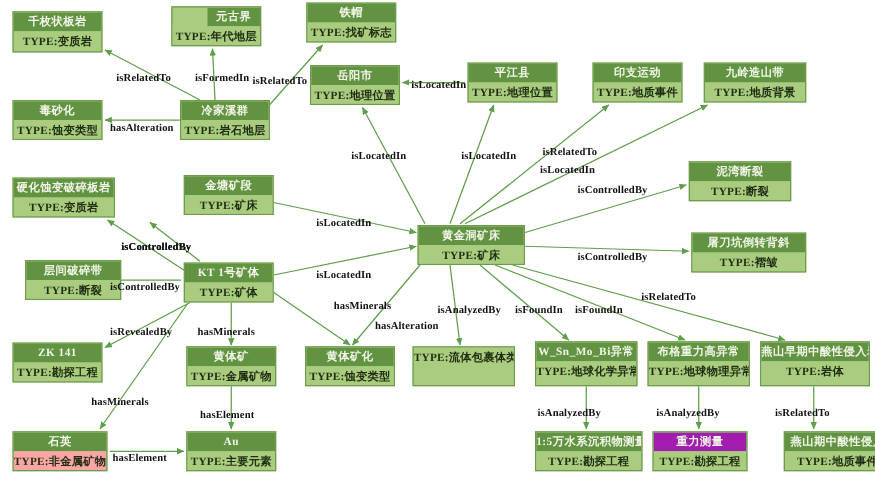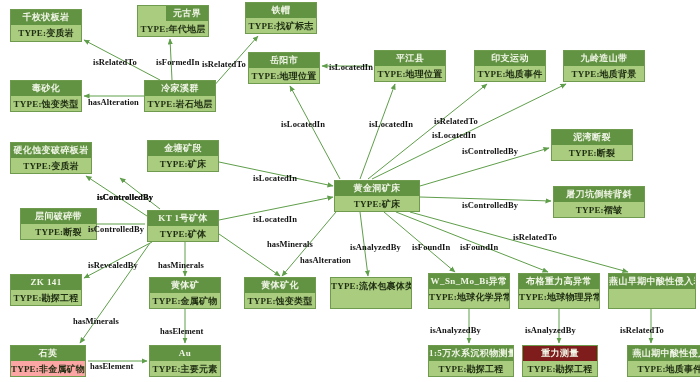--- a/index.html
+++ b/index.html
@@ -180,35 +180,36 @@
       <div class="node" style="left: 428px; top: 273px; width: 82px; height: 36px; border-color: rgb(110, 155, 78);">
         <div class="hdr" style="background: rgb(98, 147, 67); color: rgb(240, 245, 230);">W_Sn_Mo_Bi异常</div>
         <div class="body" style="background: rgb(169, 204, 127); color: rgb(31, 45, 18);">TYPE:地球化学异常</div>
       </div>
       <div class="node" style="left: 518px; top: 273px; width: 82px; height: 36px; border-color: rgb(110, 155, 78);">
         <div class="hdr" style="background: rgb(98, 147, 67); color: rgb(240, 245, 230);">布格重力高异常</div>
         <div class="body" style="background: rgb(169, 204, 127); color: rgb(31, 45, 18);">TYPE:地球物理异常</div>
       </div>
       <div class="node" style="left: 608px; top: 273px; width: 88px; height: 36px; border-color: rgb(110, 155, 78);">
         <div class="hdr" style="background: rgb(98, 147, 67); color: rgb(240, 245, 230);">燕山早期中酸性侵入岩</div>
+        <div class="body" style="background: rgb(169, 204, 127); color: rgb(31, 45, 18);">TYPE:岩体</div>
       </div>
       <div class="node" style="left: 10px; top: 345px; width: 76px; height: 32px; border-color: rgb(110, 155, 78);">
         <div class="hdr" style="background: rgb(98, 147, 67); color: rgb(240, 245, 230);">石英</div>
         <div class="body" style="background: #fca5a5; color: rgb(31, 45, 18);">TYPE:非金属矿物</div>
       </div>
       <div class="node" style="left: 149px; top: 345px; width: 72px; height: 32px; border-color: rgb(110, 155, 78);">
         <div class="hdr" style="background: rgb(98, 147, 67); color: rgb(240, 245, 230);">Au</div>
         <div class="body" style="background: rgb(169, 204, 127); color: rgb(31, 45, 18);">TYPE:主要元素</div>
       </div>
       <div class="node" style="left: 428px; top: 345px; width: 86px; height: 32px; border-color: rgb(110, 155, 78);">
         <div class="hdr" style="background: rgb(98, 147, 67); color: rgb(240, 245, 230);">1:5万水系沉积物测量</div>
         <div class="body" style="background: rgb(169, 204, 127); color: rgb(31, 45, 18);">TYPE:勘探工程</div>
       </div>
       <div class="node" style="left: 522px; top: 345px; width: 76px; height: 32px; border-color: rgb(110, 155, 78);">
-        <div class="hdr" style="background: #7f1d1d; color: rgb(240, 245, 230);">重力测量</div>
+        <div class="hdr" style="background: #a21caf; color: rgb(240, 245, 230);">重力测量</div>
         <div class="body" style="background: rgb(169, 204, 127); color: rgb(31, 45, 18);">TYPE:勘探工程</div>
       </div>
       <div class="node" style="left: 627px; top: 345px; width: 86px; height: 32px; border-color: rgb(110, 155, 78);">
         <div class="hdr" style="background: rgb(98, 147, 67); color: rgb(240, 245, 230);">燕山期中酸性侵入</div>
         <div class="body" style="background: rgb(169, 204, 127); color: rgb(31, 45, 18);">TYPE:地质事件</div>
       </div>
     </div>
   <div id="labels-layer">
       <div class="edge-label" style="left: 93px; top: 57px; color: rgb(17, 17, 17);">isRelatedTo</div>
       <div class="edge-label" style="left: 156px; top: 57px; color: rgb(17, 17, 17);">isFormedIn</div>

